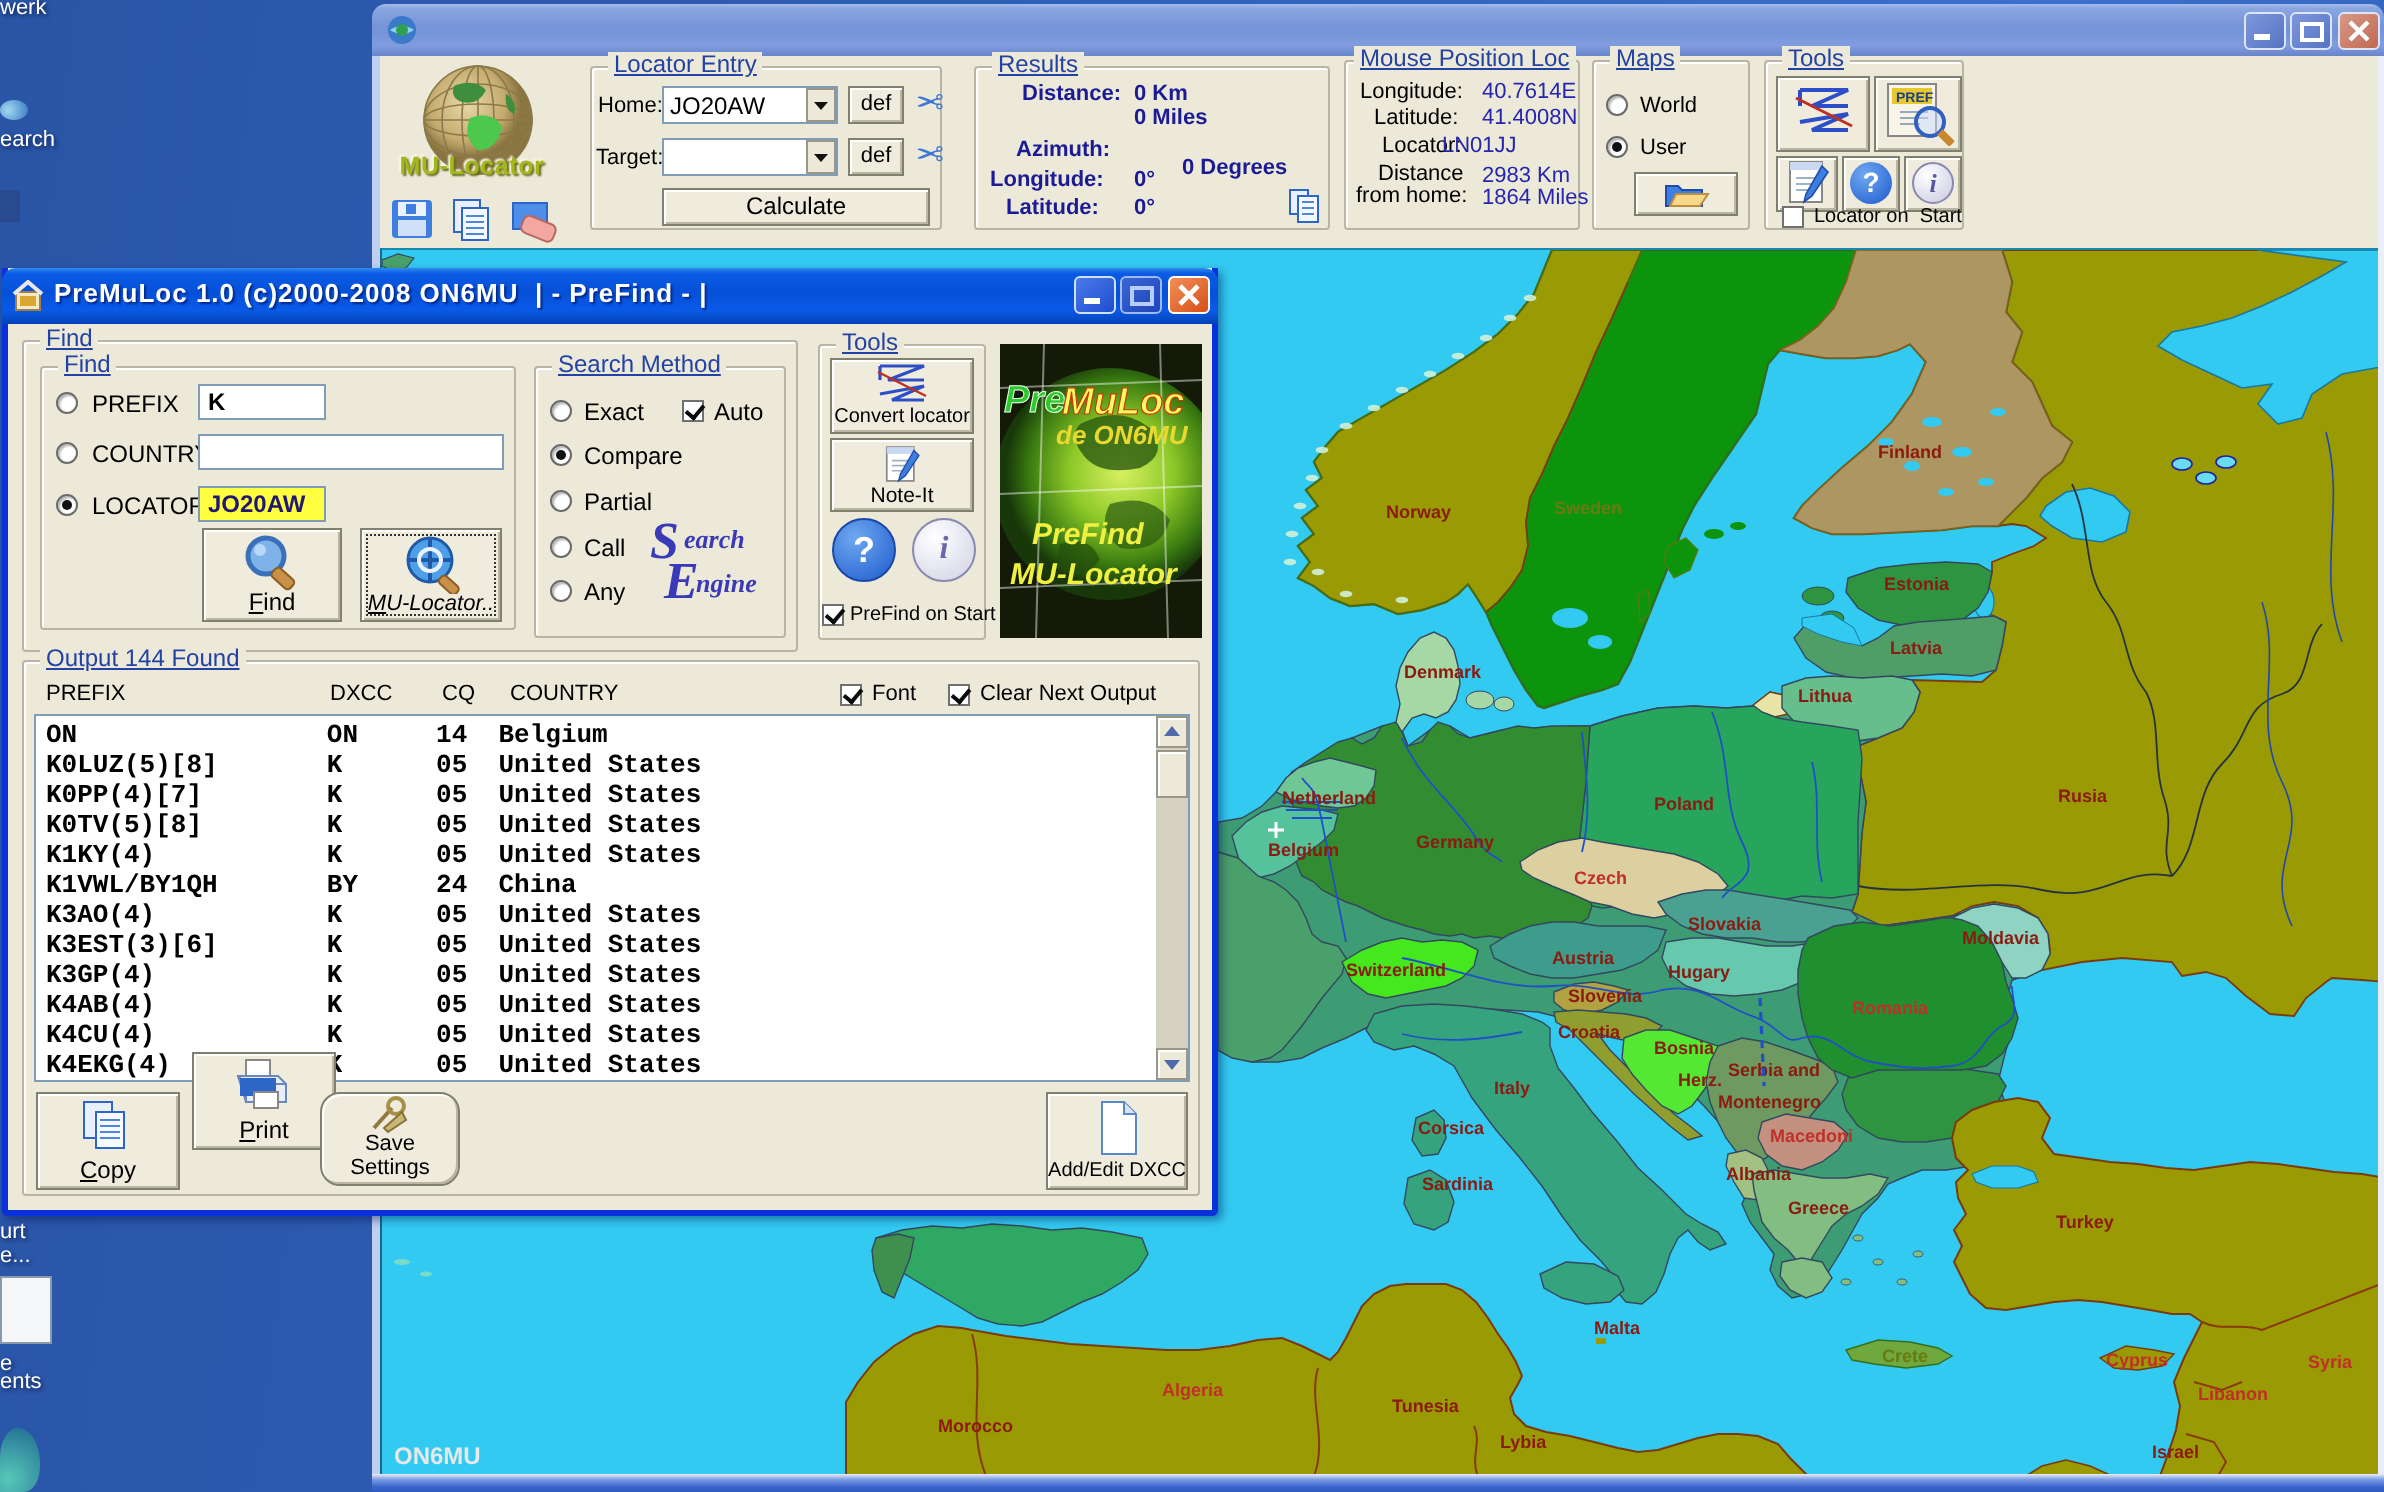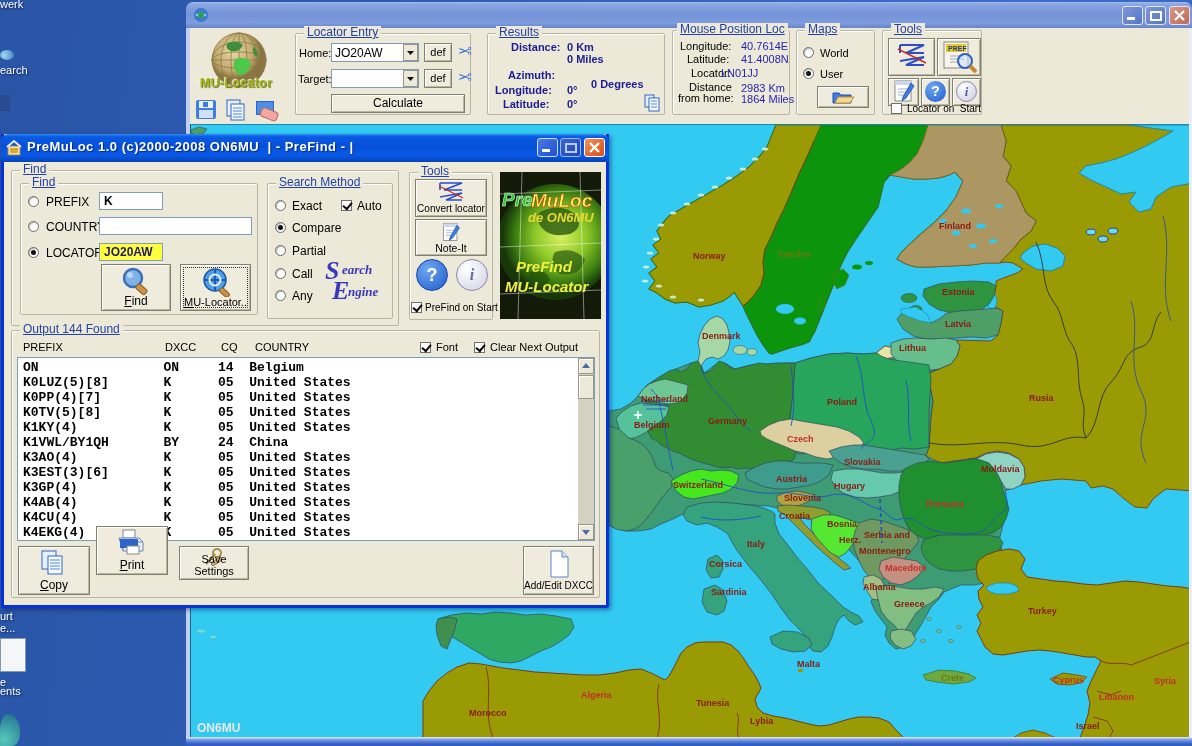--- a/index.html
+++ b/index.html
@@ -411,21 +411,21 @@
         </svg>
     <div style="position:absolute;left:0;bottom:2px;width:100%;font-size:12px;"><u>F</u>ind</div>
   </div>
   <div class="cbtn" style="left:176px;top:102px;width:71px;height:47px;outline:1px dotted #333;outline-offset:-4px;">
     <svg width="36" height="30" viewBox="0 0 36 30" style="margin-top:2px;">
           <circle cx="17" cy="13" r="11" fill="#4E9EE8" stroke="#1E5AA8" stroke-width="1.5"></circle>
           <path d="M17 2 v22 M6 13 h22" stroke="#1E5AA8" stroke-width="2"></path>
           <circle cx="17" cy="13" r="5.5" fill="none" stroke="#E8F2FF" stroke-width="2"></circle>
           <rect x="24" y="20" width="11px" height="5" rx="2" transform="rotate(42 24 20)" fill="#C89048" stroke="#8A5E20"></rect>
         </svg>
-    <div style="position:absolute;left:0;bottom:2px;width:100%;font-size:11px;"><u>M</u>U-Locator..</div>
+    <div style="position:absolute;left:0;bottom:2px;width:100%;font-size:11px;font-style:italic;"><u>M</u>U-Locator..</div>
   </div>
 
   <div class="grp" style="left:263px;top:21px;width:126px;height:136px;">
         <span class="lbl">Search Method</span>
       </div>
   <div class="radio" style="left:271px;top:38px;"></div>
       <div class="blk" style="left:288px;top:37px;font-size:12px;">Exact</div>
   <div class="chk on" style="left:337px;top:38px;"></div>
       <div class="blk" style="left:353px;top:37px;font-size:12px;">Auto</div>
   <div class="radio on" style="left:271px;top:60px;"></div>
@@ -543,21 +543,21 @@
     <svg width="34" height="30" viewBox="0 0 34 30" style="margin-top:2px;">
           <rect x="8" y="1" width="12" height="8" fill="#FFF" stroke="#888"></rect>
           <path d="M4 9 L24 9 L28 13 L28 22 L8 22 Z" fill="#E8EEF8" stroke="#6888B8"></path>
           <path d="M4 9 L8 13 L28 13" fill="none" stroke="#6888B8"></path>
           <path d="M8 13 L8 22" stroke="#6888B8"></path>
           <rect x="5" y="10" width="18" height="9" fill="#2E66C8"></rect>
           <rect x="12" y="17" width="12" height="8" fill="#FFF" stroke="#888"></rect>
         </svg>
     <div style="position:absolute;left:0;bottom:2px;width:100%;font-size:12px;"><u>P</u>rint</div>
   </div>
-  <div class="cbtn" style="left:175px;top:384px;width:70px;height:34px;">
+  <div class="cbtn" style="left:156px;top:384px;width:70px;height:47px;border-radius:10px;">
     <svg width="22" height="20" viewBox="0 0 22 20" style="margin-top:1px;">
           <path d="M3 16 L12 6" stroke="#907840" stroke-width="2"></path>
           <circle cx="14" cy="5" r="4" fill="none" stroke="#A89048" stroke-width="2"></circle>
           <path d="M8 16 L17 8 L19 12 L10 18 Z" fill="#C8B878" stroke="#887038"></path>
         </svg>
     <div style="position:absolute;left:0;bottom:2px;width:100%;font-size:11px;line-height:12px;">Save<br>Settings</div>
   </div>
   <div class="cbtn" style="left:519px;top:384px;width:71px;height:49px;">
     <svg width="24" height="30" viewBox="0 0 24 30" style="margin-top:2px;">
           <path d="M4 2 L15 2 L21 8 L21 28 L4 28 Z" fill="#FFF" stroke="#5888C8"></path>

